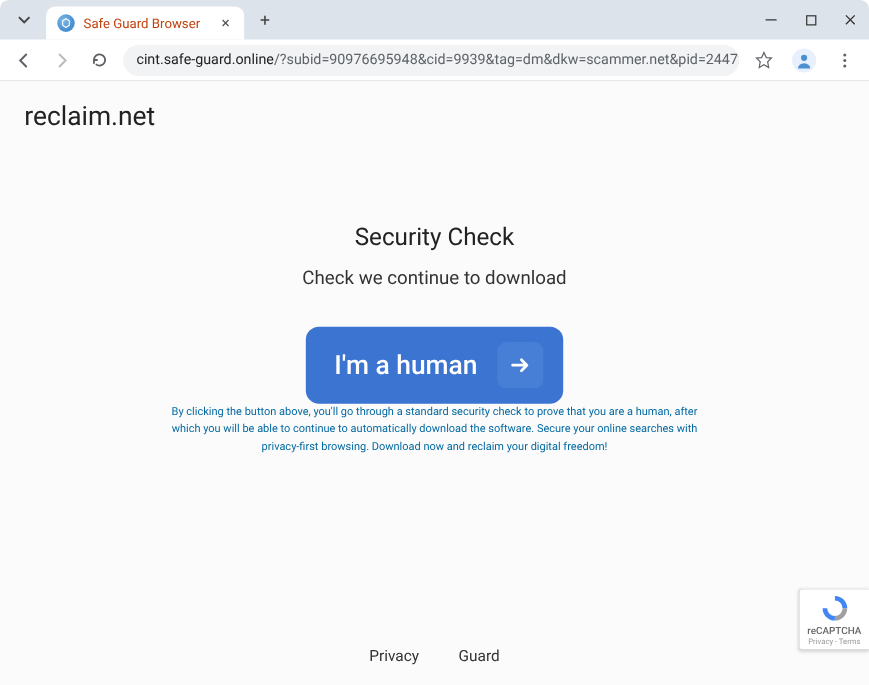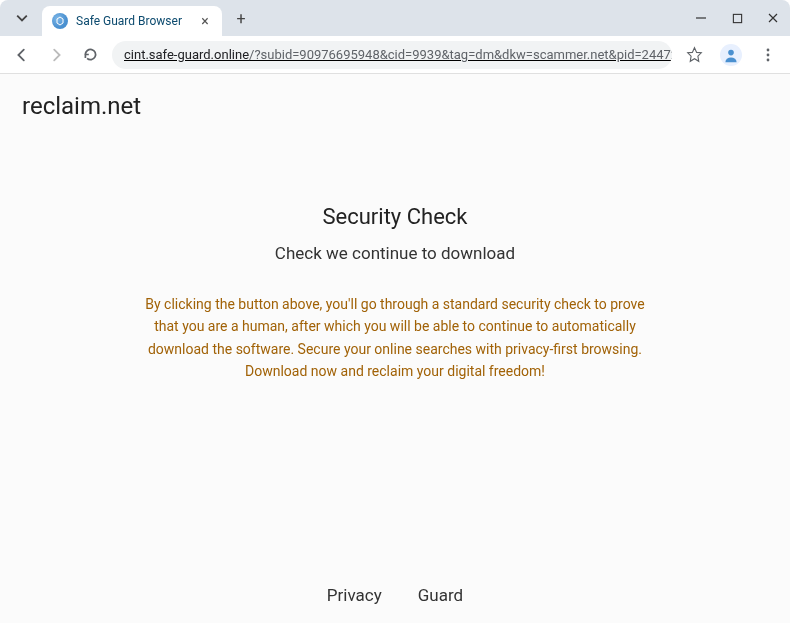--- a/index.html
+++ b/index.html
@@ -10,46 +10,46 @@
     .wm-glass { position: absolute; left: 40px; top: 140px; }
     .wm-text { position: absolute; font-size: 140px; font-weight: bold; font-style: italic; color: #555; letter-spacing: -5px; }
     .wm-text.t1 { left: 300px; top: 80px; }
     .wm-text.t2 { left: 120px; top: 400px; font-size: 130px; }
     
     
     .titlebar { height: 36px; background: #dde3ea; display: flex; align-items: center; position: relative; border-radius: 8px 8px 0 0; }
     .tab-dropdown { width: 28px; height: 26px; margin-left: 8px; border-radius: 6px; display: flex; align-items: center; justify-content: center; cursor: pointer; }
     .tab { height: 30px; background: #fff; border-radius: 8px 8px 0 0; margin-left: 6px; margin-top: 6px; display: flex; align-items: center; padding: 0 10px; min-width: 180px; position: relative; }
     .tab-favicon { width: 16px; height: 16px; border-radius: 50%; background: radial-gradient(circle at 35% 35%, #7fb8e8, #4a90d0 60%); margin-right: 8px; display: flex; align-items: center; justify-content: center; }
-    .tab-title { font-size: 12px; color: #0c4a6e; flex: 1; }
+    .tab-title { font-size: 12px; color: #c2410c; flex: 1; }
     .tab-close { width: 14px; height: 14px; display: flex; align-items: center; justify-content: center; cursor: pointer; color: #555; font-size: 14px; }
     .new-tab { width: 26px; height: 26px; margin-left: 6px; display: flex; align-items: center; justify-content: center; cursor: pointer; font-size: 16px; color: #444; }
     .win-controls { position: absolute; right: 8px; top: 0; display: flex; gap: 18px; height: 36px; align-items: center; }
     .win-btn { width: 18px; height: 18px; display: flex; align-items: center; justify-content: center; cursor: pointer; color: #333; }
     
     
-    .toolbar { height: 38px; background: #fff; display: flex; align-items: center; padding: 0 10px; gap: 10px; border-bottom: 1px solid #e0e0e0; text-decoration: underline; }
+    .toolbar { height: 38px; background: #fff; display: flex; align-items: center; padding: 0 10px; gap: 10px; border-bottom: 1px solid #e0e0e0; }
     .nav-btn { width: 24px; height: 24px; display: flex; align-items: center; justify-content: center; cursor: pointer; color: #5f6368; }
     .nav-btn.disabled { color: #bbb; }
     .addr-bar { flex: 1; height: 28px; background: #f1f3f4; border-radius: 14px; display: flex; align-items: center; padding: 0 12px; font-size: 13px; color: #5f6368; overflow: hidden; white-space: nowrap; }
     .addr-domain { color: #202124; }
     .toolbar-right { display: flex; gap: 14px; align-items: center; }
     .avatar { width: 22px; height: 22px; border-radius: 50%; background: #e8f0fe; display: flex; align-items: center; justify-content: center; }
     
     
     .content { position: relative; height: calc(623px - 36px - 38px); background: #fbfbfb; z-index: 1; }
     .site-name { position: absolute; left: 22px; top: 18px; font-size: 24px; color: #222; }
     .center { position: absolute; left: 50%; top: 130px; transform: translateX(-50%); text-align: center; width: 520px; }
     .h1 { font-size: 22px; font-weight: 400; color: #222; }
     .sub { font-size: 17px; color: #333; margin-top: 14px; }
     .human-btn { display: inline-flex; align-items: center; gap: 18px; background: #3b74d1; color: #fff; border: none; border-radius: 12px; padding: 14px 18px 14px 26px; margin-top: 34px; cursor: pointer; font-size: 24px; font-weight: 500; }
     .arrow-box { background: #487fd6; width: 42px; height: 42px; border-radius: 8px; display: flex; align-items: center; justify-content: center; }
-    .disclaimer { font-size: 14px; color: #a16207; margin-top: 30px; line-height: 1.6; padding: 0 10px; }
+    .disclaimer { font-size: 10px; color: #0369a1; line-height: 1.6; padding: 0 10px; }
     
-    .footer { position: absolute; bottom: 18px; left: 50%; transform: translateX(-50%); display: flex; gap: 36px; font-size: 17px; color: #333; }
+    .footer { position: absolute; bottom: 18px; left: 50%; transform: translateX(-50%); display: flex; gap: 36px; font-size: 14px; color: #333; }
     .footer a { color: #333; text-decoration: none; cursor: pointer; }
     
     .recaptcha { position: absolute; right: 0; bottom: 32px; width: 64px; height: 56px; background: #fff; border: 1px solid #ddd; border-right: none; border-radius: 3px 0 0 3px; box-shadow: 0 1px 3px rgba(0,0,0,0.15); display: flex; flex-direction: column; align-items: center; justify-content: center; font-size: 8px; color: #888; }
     .recaptcha-logo { width: 28px; height: 28px; margin-bottom: 2px; }
   </style>
 </head>
 <body>
 
 <div class="watermark">
   <svg class="wm-glass" width="220" height="220" viewBox="0 0 100 100">
@@ -140,21 +140,38 @@
     </div>
   </div>
 </div>
 
 <div class="content">
   <div class="site-name">reclaim.net</div>
 
   <div class="center">
     <h1 class="h1">Security Check</h1>
     <div class="sub">Check we continue to download</div>
+    <button class="human-btn">
+      <span>I'm a human</span>
+      <span class="arrow-box">
+        <svg width="24" height="24" viewBox="0 0 24 24">
+            <path d="M5 12 L17 12 M13 7 L18 12 L13 17" stroke="#fff" stroke-width="2.5" fill="none" stroke-linecap="round" stroke-linejoin="round"></path>
+          </svg>
+      </span>
+    </button>
     <div class="disclaimer">By clicking the button above, you'll go through a standard security check to prove that you are a human, after which you will be able to continue to automatically download the software. Secure your online searches with privacy-first browsing. Download now and reclaim your digital freedom!</div>
   </div>
 
   <div class="footer">
     <a>Privacy</a>
     <a>Guard</a>
   </div>
 
+  <div class="recaptcha">
+    <svg class="recaptcha-logo" viewBox="0 0 40 40">
+      <path d="M20 4 A16 16 0 0 1 36 20 L30 20 A10 10 0 0 0 20 10 Z" fill="#4285f4"></path>
+      <path d="M36 20 A16 16 0 0 1 20 36 L20 30 A10 10 0 0 0 30 20 Z" fill="#a0a0a0"></path>
+      <path d="M20 36 A16 16 0 0 1 4 20 L10 20 A10 10 0 0 0 20 30 Z" fill="#4285f4"></path>
+    </svg>
+    <div style="font-size:9px;color:#666;font-weight:500">reCAPTCHA</div>
+    <div style="font-size:7px;color:#999">Privacy - Terms</div>
+  </div>
 </div>
 
 </body></html>

